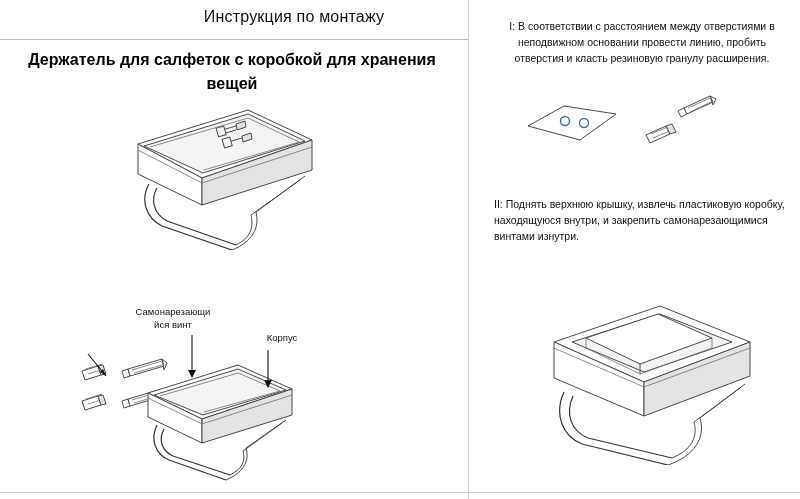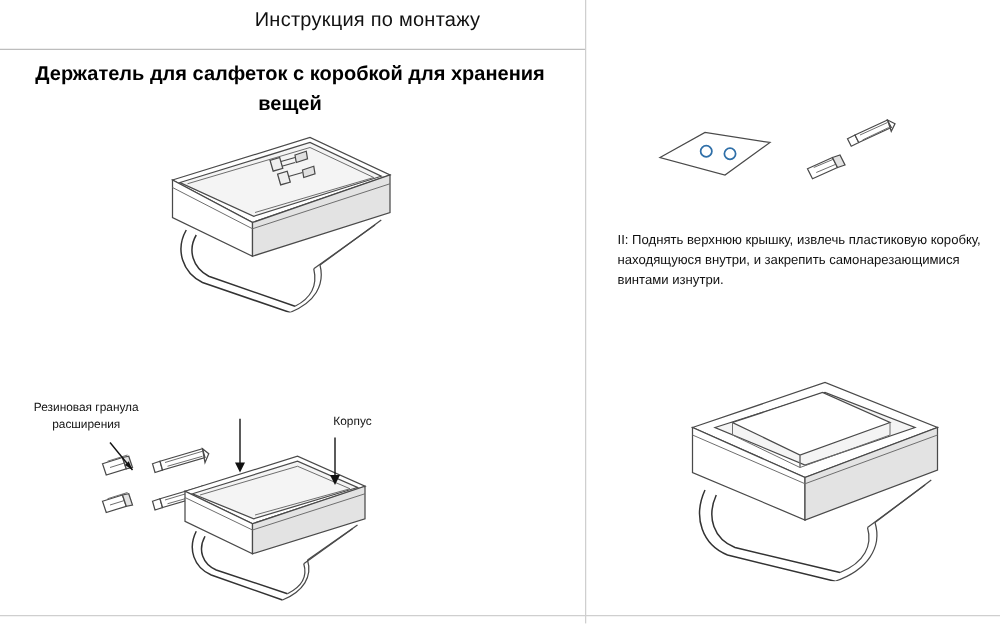--- a/index.html
+++ b/index.html
@@ -71,21 +71,21 @@
     color: #111;
   }
   #step1-text {
     left: 494px;
     top: 18px;
     width: 296px;
     text-align: center;
   }
   #step2-text {
     left: 494px;
-    top: 184px;
+    top: 196px;
     width: 300px;
     text-align: left;
   }
   .callout {
     position: absolute;
     font-size: 9.5px;
     line-height: 13px;
     color: #111;
   }
   #callout-granule {
@@ -216,23 +216,24 @@
         <path d="M172,35 L172,74"></path>
       </g>
       <polygon class="arrowhead" points="172,78 168,70 176,70"></polygon>
       <g class="arrow">
         <path d="M248,50 L248,84"></path>
       </g>
       <polygon class="arrowhead" points="248,88 244,80 252,80"></polygon>
     </svg>
   </div>
 
-  <div class="callout" id="callout-granule">Резиновая гранула расширения</div>
+  <div class="callout" id="callout-screw">Самонарезающи йся винт</div>
   <div class="callout" id="callout-body">Корпус</div>
 
+  <div class="step-text" id="step1-text">I: В соответствии с расстоянием между отверстиями в неподвижном основании провести линию, пробить отверстия и класть резиновую гранулу расширения.</div>
 
   <div class="art" style="left:520px; top:100px;">
     <svg width="110" height="50" viewBox="0 0 110 50">
       <polygon class="fillw" points="8,26 44,6 96,14 60,40"></polygon>
       <circle cx="45" cy="21" r="4.5" fill="#ffffff" stroke="#2f6fa8" stroke-width="1.4"></circle>
       <circle cx="64" cy="23" r="4.5" fill="#ffffff" stroke="#2f6fa8" stroke-width="1.4"></circle>
     </svg>
   </div>
 
   <div class="art" style="left:640px; top:95px;">

